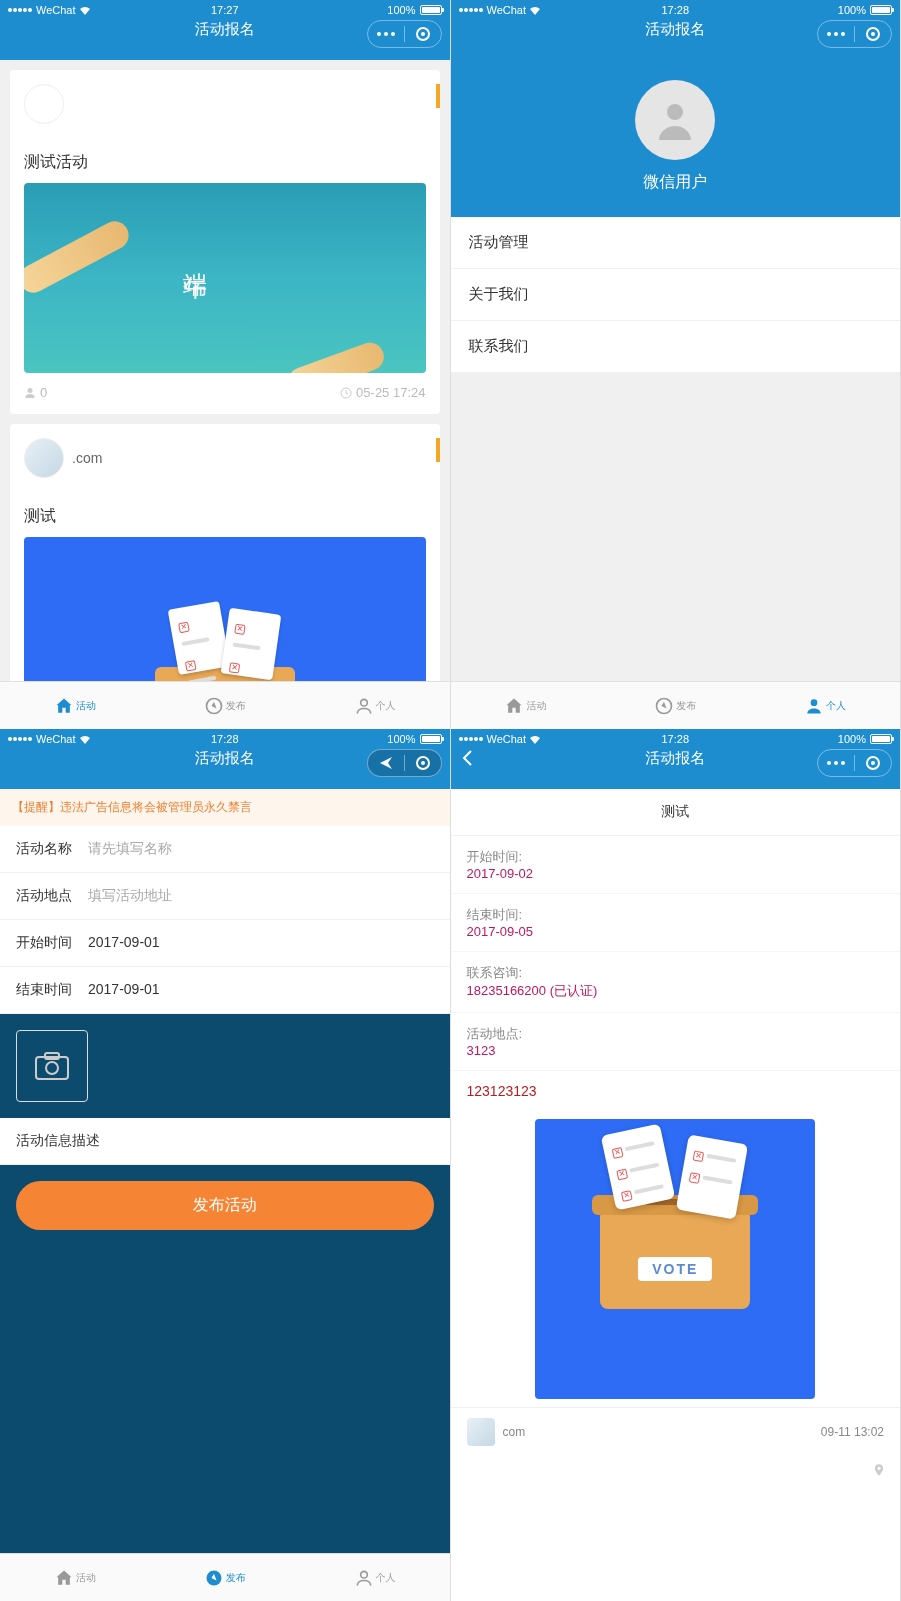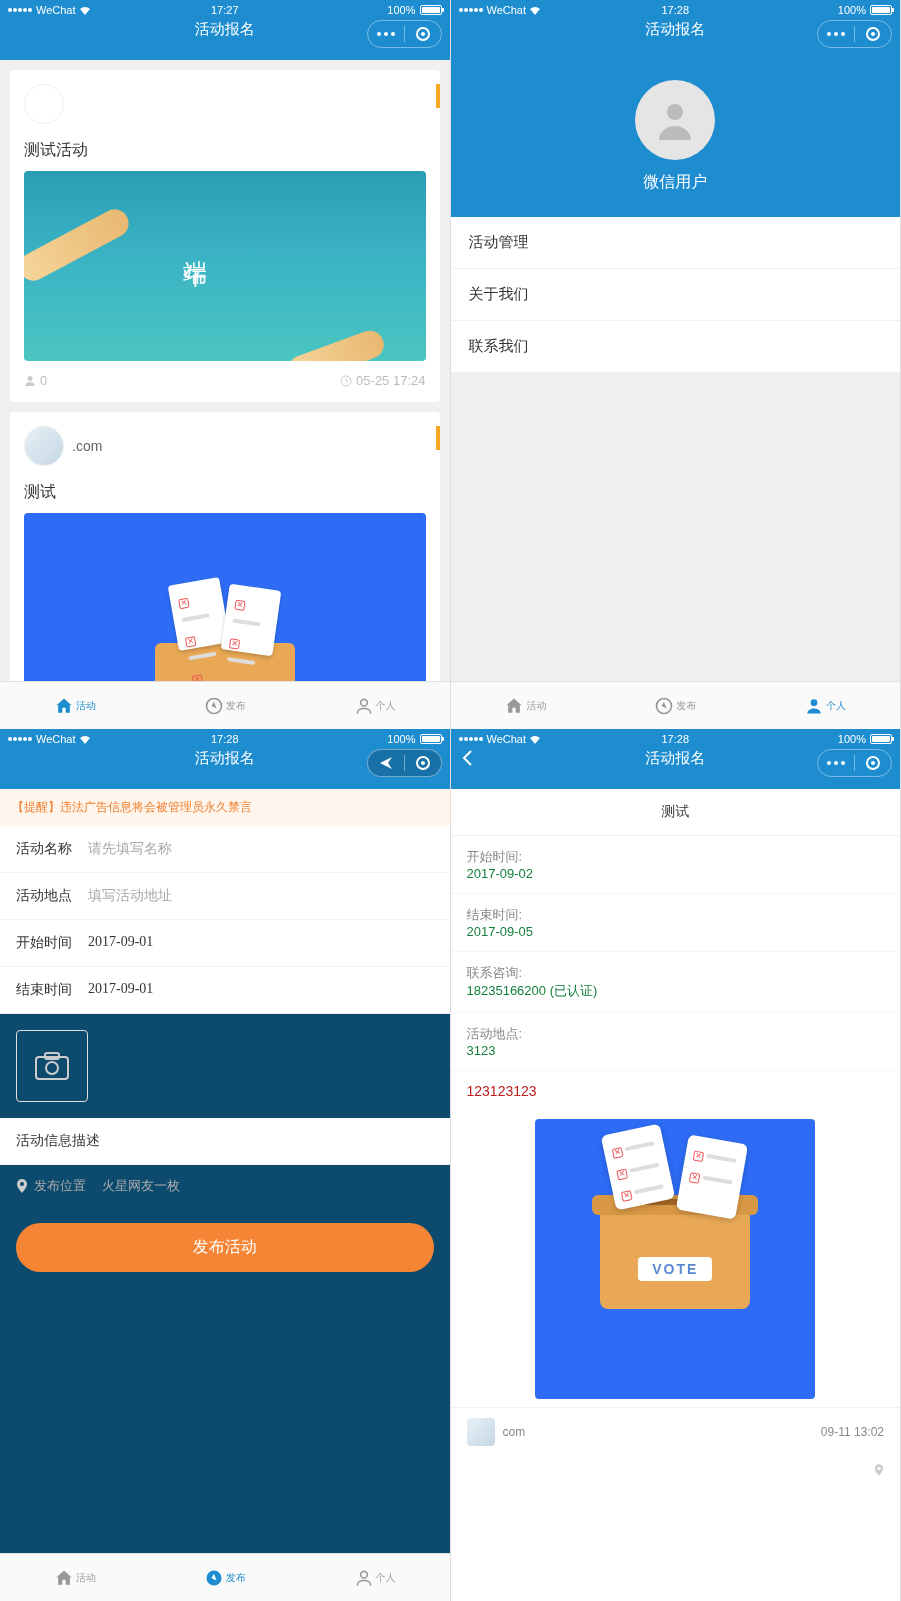--- a/index.html
+++ b/index.html
@@ -28,21 +28,21 @@
 .body { height: calc(100% - 60px - 48px); overflow: hidden; background: #f0f0f0; }
 .tabbar { position: absolute; bottom: 0; left: 0; right: 0; height: 48px; background: #fafafa; border-top: 1px solid #e0e0e0; display: flex; }
 .tab { flex: 1; display: flex; flex-direction: row; align-items: center; justify-content: center; gap: 2px; color: #999; font-size: 10px; }
 .tab.active { color: #1d8dd0; }
 .tab-icon { width: 20px; height: 20px; }
 
 .card { background: #fff; margin: 10px 10px 0; border-radius: 4px; padding: 14px; position: relative; }
 .card-bar { position: absolute; right: 0; top: 14px; width: 4px; height: 24px; background: #f5a623; }
 .card-avatar { width: 40px; height: 40px; border-radius: 50%; border: 1px solid #eee; background: #fff; }
 .card-avatar.img { background: linear-gradient(135deg, #e8f0f5, #c5d8e5); }
-.card-title { font-size: 16px; color: #333; margin-top: 16px; }
+.card-title { font-size: 16px; color: #333; margin-top: 28px; }
 .card-label { display: inline-block; vertical-align: middle; margin-left: 8px; font-size: 14px; color: #666; }
 .card-img { margin-top: 10px; height: 190px; border-radius: 4px; overflow: hidden; position: relative; }
 .card-img1 { background: linear-gradient(180deg, #2a9db5 0%, #3cb5c5 50%, #4ac5c0 100%); }
 .card-img1 .boat { position: absolute; width: 120px; height: 28px; background: linear-gradient(90deg, #f5d59a, #e8b870); border-radius: 50px; transform: rotate(-28deg); }
 .card-img1 .boat1 { top: 60px; left: -10px; }
 .card-img1 .boat2 { bottom: -10px; right: 40px; transform: rotate(-20deg); width: 100px; }
 .card-img1 .text { position: absolute; top: 70px; left: 155px; color: #fff; font-size: 24px; writing-mode: vertical-rl; letter-spacing: 4px; }
 .card-img2 { background: #2e6cf6; display: flex; align-items: flex-end; justify-content: center; }
 .ballot-box { width: 140px; height: 60px; background: #e8a855; border-radius: 6px 6px 0 0; position: relative; }
 .ballot-slot { position: absolute; top: -8px; left: 50%; transform: translateX(-50%); width: 80px; height: 8px; background: #c88840; border-radius: 4px; }
@@ -57,32 +57,32 @@
 
 .profile { background: #1d8dd0; padding: 20px 0 24px; text-align: center; color: #fff; }
 .profile-avatar { width: 80px; height: 80px; background: #e5e5e5; border-radius: 50%; margin: 0 auto 12px; display: flex; align-items: center; justify-content: center; }
 .profile-avatar svg { fill: #bbb; }
 .profile-name { font-size: 16px; }
 .menu-item { background: #fff; padding: 16px 18px; font-size: 15px; color: #333; border-bottom: 1px solid #f0f0f0; }
 
 .warning { background: #fef5ec; color: #f08030; padding: 10px 12px; font-size: 12px; }
 .form-row { background: #fff; padding: 14px 16px; border-bottom: 1px solid #f0f0f0; display: flex; font-size: 14px; }
 .form-label { width: 72px; color: #333; }
-.form-value { color: #333; font-family: Liberation Serif, serif; }
+.form-value { color: #333; }
 .form-placeholder { color: #aaa; }
 .img-upload { margin: 16px; width: 72px; height: 72px; border: 1px solid #ddd; border-radius: 4px; display: flex; align-items: center; justify-content: center; color: #ccc; }
 .desc-row { padding: 14px 16px; background: #fff; font-size: 14px; color: #333; border-bottom: 1px solid #f0f0f0; }
 .location-row { padding: 12px 16px; font-size: 13px; color: #aaa; display: flex; align-items: center; gap: 6px; }
 .publish-btn { margin: 16px; background: #f58535; color: #fff; padding: 14px; text-align: center; border-radius: 30px; font-size: 16px; }
 
 .s4-body { background: #fff; }
 .s4-title { text-align: center; padding: 14px; font-size: 14px; color: #333; border-bottom: 1px solid #f0f0f0; }
 .s4-row { padding: 12px 16px; font-size: 13px; color: #666; border-bottom: 1px solid #f5f5f5; display: flex; flex-direction: column; }
 .s4-row .label { color: #888; margin-right: 12px; }
-.s4-row .val { color: #15803d; }
+.s4-row .val { color: #be185d; }
 .s4-desc { padding: 12px 16px; font-size: 14px; color: #b91c1c; }
 .s4-img { margin: 8px auto; width: 280px; height: 280px; background: #2e6cf6; border-radius: 4px; display: flex; align-items: center; justify-content: center; position: relative; }
 .vote-box { width: 150px; height: 100px; background: #e8a855; border-radius: 8px; position: relative; }
 .vote-top { position: absolute; top: -14px; left: -8px; right: -8px; height: 20px; background: #d89845; border-radius: 6px; }
 .vote-slot { position: absolute; top: -10px; left: 50%; transform: translateX(-50%); width: 60px; height: 6px; background: #a86828; border-radius: 3px; }
 .vote-label { position: absolute; bottom: 28px; left: 50%; transform: translateX(-50%); background: #fff; padding: 4px 14px; border-radius: 4px; font-size: 14px; font-weight: bold; color: #5a8acf; letter-spacing: 2px; }
 .vote-paper { position: absolute; width: 60px; height: 76px; background: #fff; border-radius: 6px; top: -80px; padding: 8px; box-shadow: 0 2px 6px rgba(0,0,0,0.2); }
 .vote-paper.vp1 { left: 8px; transform: rotate(-12deg); }
 .vote-paper.vp2 { right: 8px; transform: rotate(10deg); top: -70px; }
 .s4-author { padding: 10px 16px; display: flex; align-items: center; font-size: 12px; color: #888; border-top: 1px solid #f0f0f0; }
@@ -333,27 +333,20 @@
       <span class="form-value">2017-09-01</span>
     </div>
     <div class="img-upload">
       <svg width="36" height="30" viewBox="0 0 36 30">
           <rect x="2" y="6" width="32" height="22" rx="3" stroke="#ccc" stroke-width="2" fill="none"></rect>
           <rect x="11" y="2" width="14" height="6" rx="2" stroke="#ccc" stroke-width="2" fill="none"></rect>
           <circle cx="18" cy="17" r="6" stroke="#ccc" stroke-width="2" fill="none"></circle>
         </svg>
     </div>
     <div class="desc-row">活动信息描述</div>
-    <div class="location-row">
-      <svg width="12" height="14" viewBox="0 0 12 14">
-          <path d="M6 0a5 5 0 00-5 5c0 3.5 5 9 5 9s5-5.5 5-9a5 5 0 00-5-5zm0 7a2 2 0 110-4 2 2 0 010 4z" fill="#ccc"></path>
-        </svg>
-      <span>发布位置</span>
-      <span style="margin-left:10px">火星网友一枚</span>
-    </div>
     <div class="publish-btn">发布活动</div>
   </div>
   <div class="tabbar">
     <div class="tab">
       <svg class="tab-icon" viewBox="0 0 24 24">
           <path d="M12 3l9 8h-2v9h-5v-6h-4v6H5v-9H3z" fill="currentColor"></path>
         </svg>
       <span>活动</span>
     </div>
     <div class="tab active">

